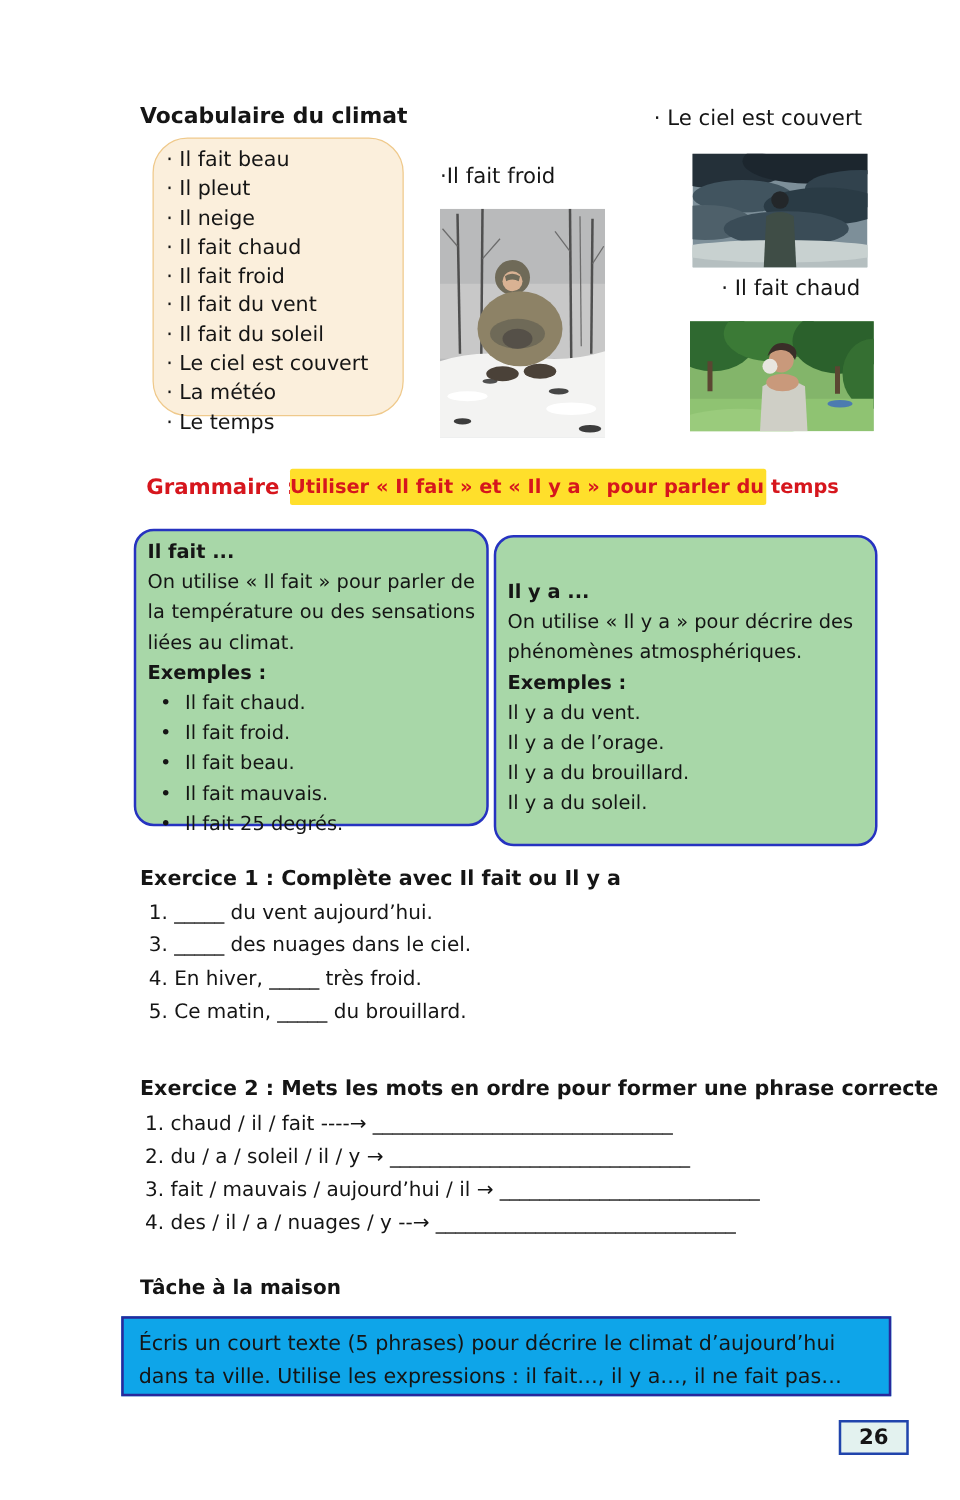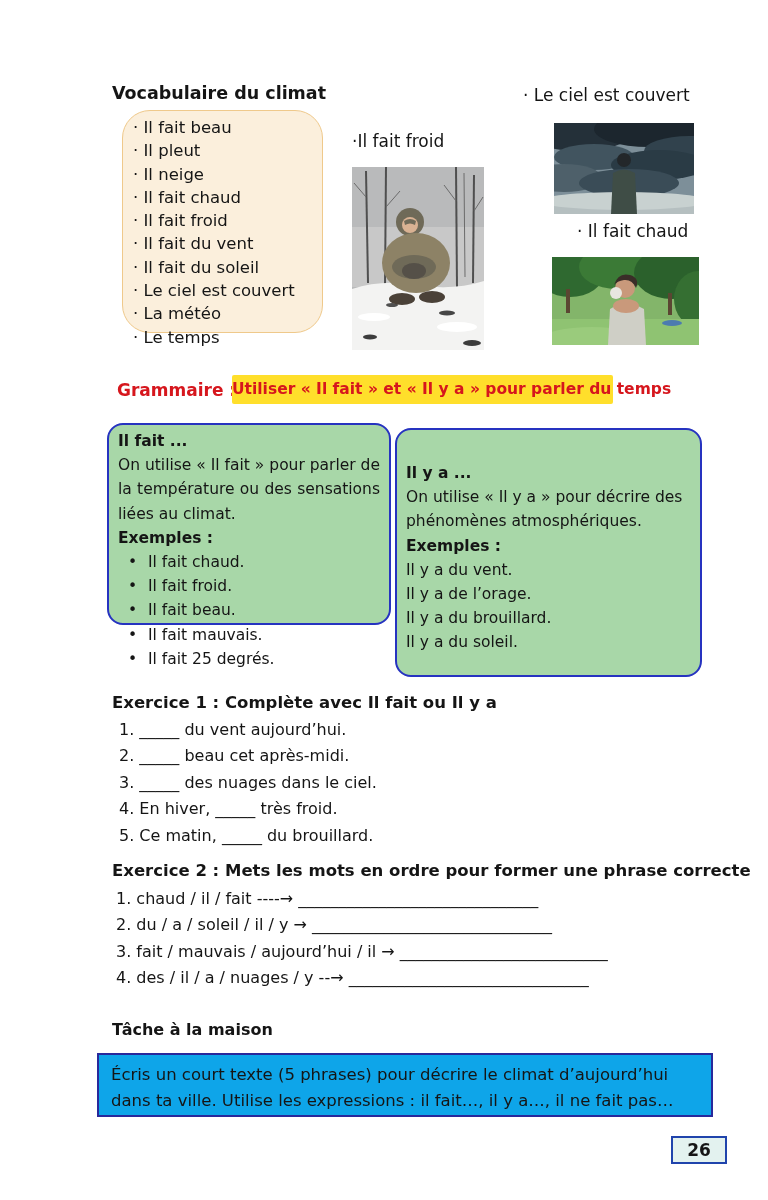--- a/index.html
+++ b/index.html
@@ -38,21 +38,21 @@
     box-sizing:border-box; background:#FFDF2B; color:#D6161D;
     font-size:15.5px; font-weight:bold; text-align:center; border-radius:2px;
     white-space:nowrap;
   }
 
   
   .green-box {
     box-sizing:border-box; background:#A8D7A8; border:2px solid #2633C0;
     border-radius:16px; font-size:15.5px; line-height:24.2px;
   }
-  .green-box-left  { left:88px;  top:423px; width:284px; height:202px; padding:4px 9px; }
+  .green-box-left  { left:88px;  top:423px; width:284px; height:238px; padding:4px 9px; }
   .green-box-right { left:376px; top:428px; width:307px; height:249px; padding:31px 9px 12px 9px; }
   .gb-title { font-weight:bold; }
   .gb-desc-justify { text-align:justify; }
   .gb-bullet { padding-left:30px; position:relative; }
   .gb-bullet::before { content:"•"; position:absolute; left:10px; }
 
   
   .ex-title { font-size:16.5px; font-weight:bold; white-space:nowrap; }
   .ex1-title { left:93px; top:693px; }
   .ex1-items { left:100px; top:717px; }
@@ -184,21 +184,20 @@
     <div class="gb-title">Exemples :</div>
     <div>Il y a du vent.</div>
     <div>Il y a de l’orage.</div>
     <div>Il y a du brouillard.</div>
     <div>Il y a du soleil.</div>
   </div>
 
   <div class="abs ex-title ex1-title">Exercice 1 : Complète avec Il fait ou Il y a</div>
   <div class="abs ex1-items">
     <div class="ex-item">1. _____ du vent aujourd’hui.</div>
-    <div class="ex-item">2. _____ beau cet après-midi.</div>
     <div class="ex-item">3. _____ des nuages dans le ciel.</div>
     <div class="ex-item">4. En hiver, _____ très froid.</div>
     <div class="ex-item">5. Ce matin, _____ du brouillard.</div>
   </div>
 
   <div class="abs ex-title ex2-title">Exercice 2 : Mets les mots en ordre pour former une phrase correcte</div>
   <div class="abs ex2-items">
     <div class="ex-item">1. chaud / il / fait   ----→      ______________________________</div>
     <div class="ex-item">2. du / a / soleil / il / y  →   ______________________________</div>
     <div class="ex-item">3. fait / mauvais / aujourd’hui / il → __________________________</div>

